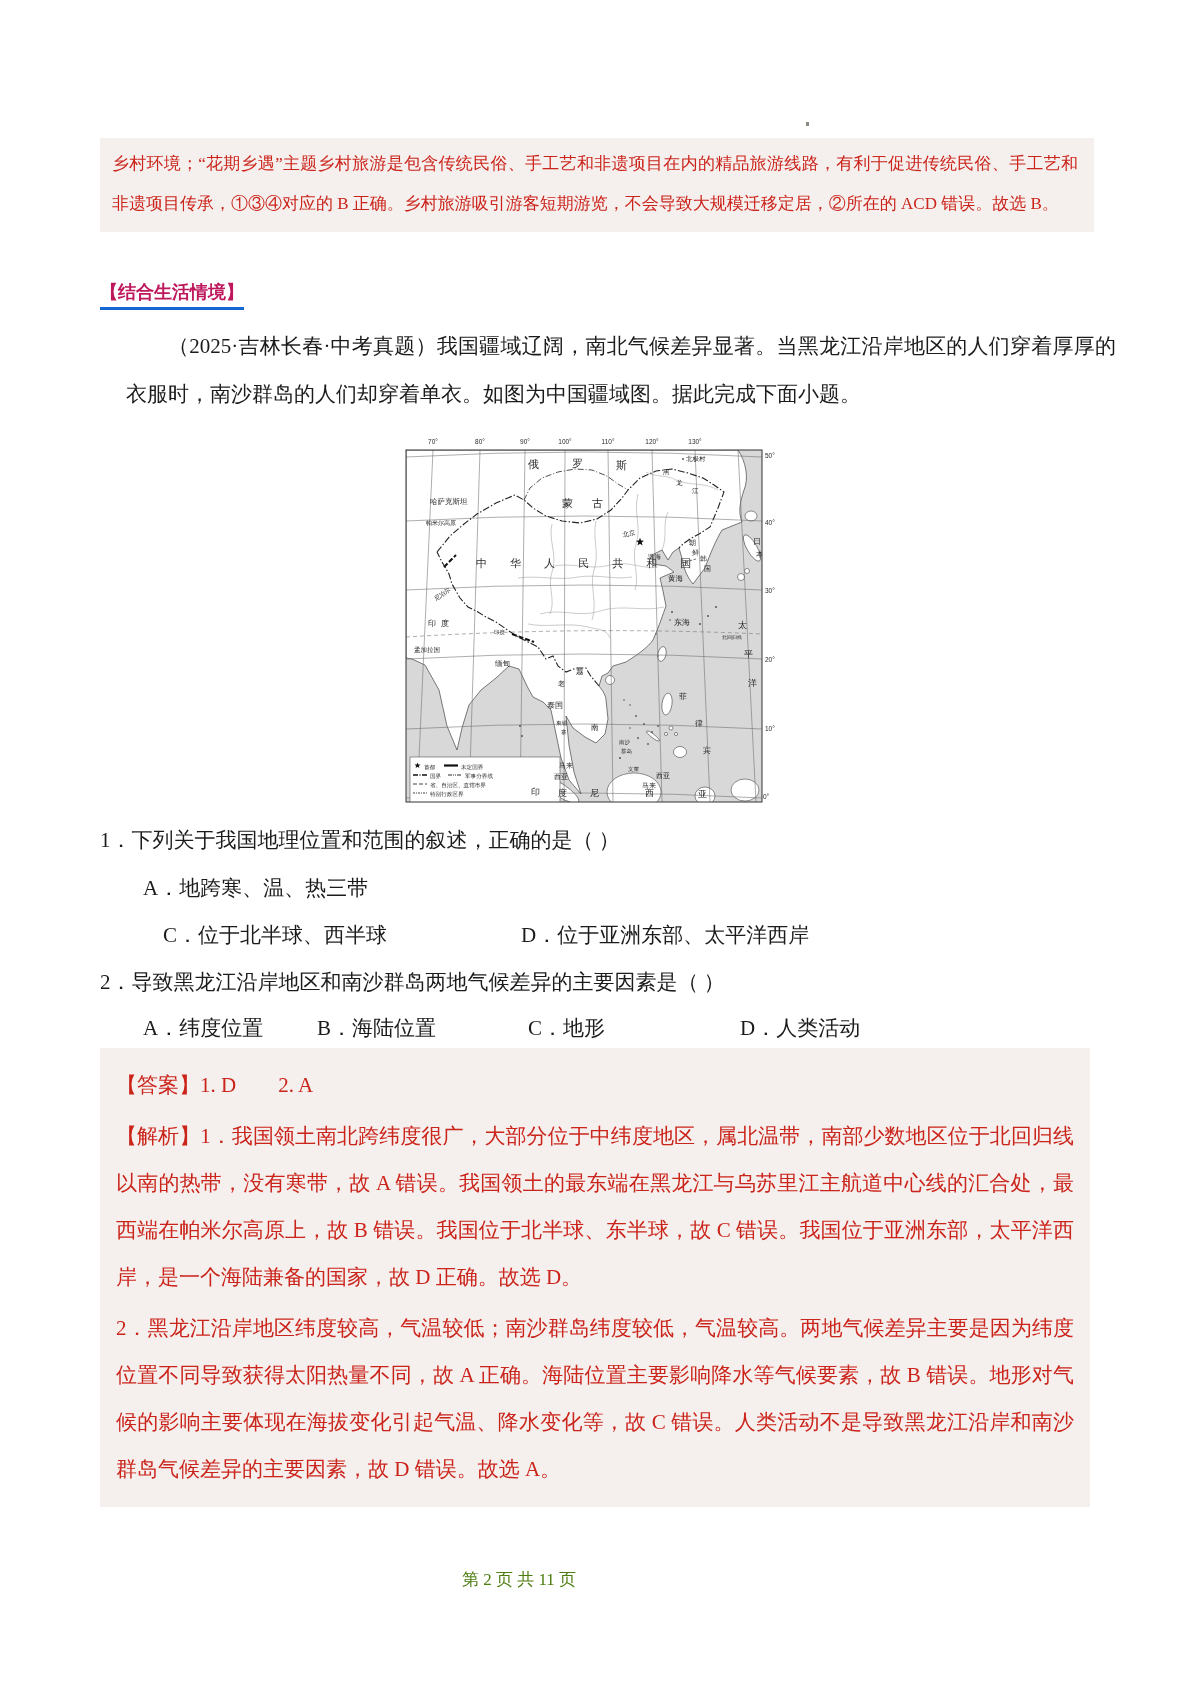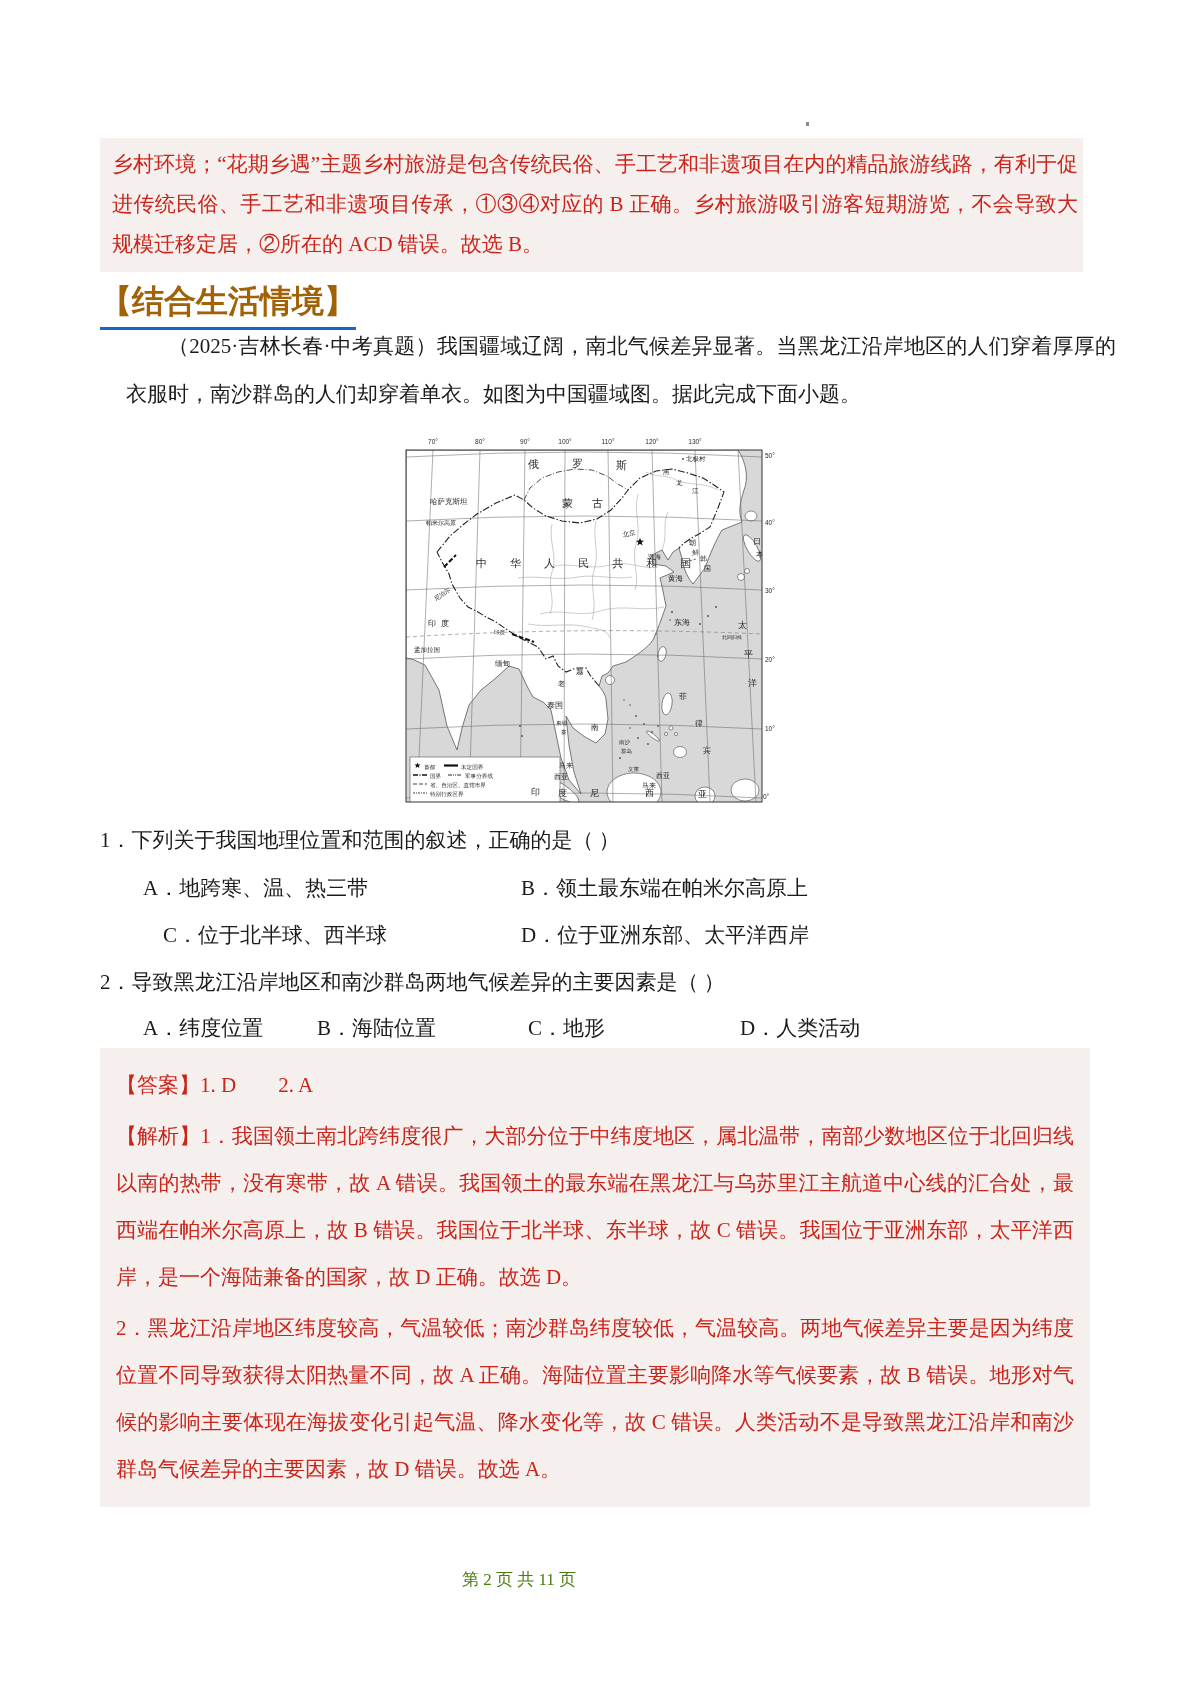--- a/index.html
+++ b/index.html
@@ -1,24 +1,24 @@
 <!DOCTYPE html>
 <html><head>
 <meta charset="utf-8">
 <style>
   html,body{margin:0;padding:0;background:#ffffff;}
   .page{position:relative;width:1190px;height:1683px;background:#fff;overflow:hidden;
         font-family:"Liberation Serif","DejaVu Serif",serif;color:#1b1b1b;}
   .abs{position:absolute;}
   .pinkblock{background:#f5efed;color:#cb241b;}
   .jtext{text-align:justify;}
-  #prev-block{left:100px;top:138px;width:966px;padding:6px 5px 8px 12px;
-              font-size:21px;line-height:40px;}
+  #prev-block{left:100px;top:138px;width:966px;padding:6px 16px 8px 12px;
+              font-size:17px;line-height:40px;}
   #sec-head{left:100px;top:280px;font-family:"Liberation Sans","DejaVu Sans",sans-serif;
-            font-weight:bold;font-size:32px;color:#a16207;border-bottom:3px solid #1467d2;
+            font-weight:bold;font-size:18px;color:#be185d;border-bottom:3px solid #1467d2;
             padding-bottom:3px;}
   #intro{left:100px;top:322px;width:990px;font-size:21px;line-height:48px;text-indent:42px;margin-left:26px;}
   #map-wrap{left:400px;top:428px;width:380px;height:380px;}
   .qline{left:100px;width:990px;font-size:21px;height:30px;white-space:nowrap;}
   .opt{position:absolute;font-size:21px;white-space:nowrap;}
   #ans-block{left:100px;top:1048px;width:966px;padding:10px 12px 10px 12px;
              font-size:21px;line-height:47px;}
   #ans-block p{margin:4px;}
   #footer{left:0;top:1568px;width:974px;text-align:center;font-size:17px;color:#4d7c0f;margin-left:32px;}
   #stray{left:806px;top:122px;width:3px;height:4px;background:#8b8b83;}
@@ -235,21 +235,20 @@
 
       <rect x="6" y="22" width="356" height="352" fill="none" stroke="#333" stroke-width="1"></rect>
     </svg>
   </div>
 
   <div class="abs qline" style="top:826px;">
     <span>1．</span><span>下列关于我国地理位置和范围的叙述，正确的是（  ）</span>
   </div>
   <div class="abs" style="top:874px;left:0;width:1190px;height:30px;">
     <span class="opt" style="left:143px;"><span>A．</span><span>地跨寒、温、热三带</span></span>
-    <span class="opt" style="left:521px;"><span>B．</span><span>领土最东端在帕米尔高原上</span></span>
   </div>
   <div class="abs" style="top:921px;left:0;width:1190px;height:30px;">
     <span class="opt" style="left:143px;margin-left:20px;"><span>C．</span><span>位于北半球、西半球</span></span>
     <span class="opt" style="left:521px;"><span>D．</span><span>位于亚洲东部、太平洋西岸</span></span>
   </div>
 
   <div class="abs qline" style="top:968px;">
     <span>2．</span><span>导致黑龙江沿岸地区和南沙群岛两地气候差异的主要因素是（  ）</span>
   </div>
   <div class="abs" style="top:1014px;left:0;width:1190px;height:30px;">

